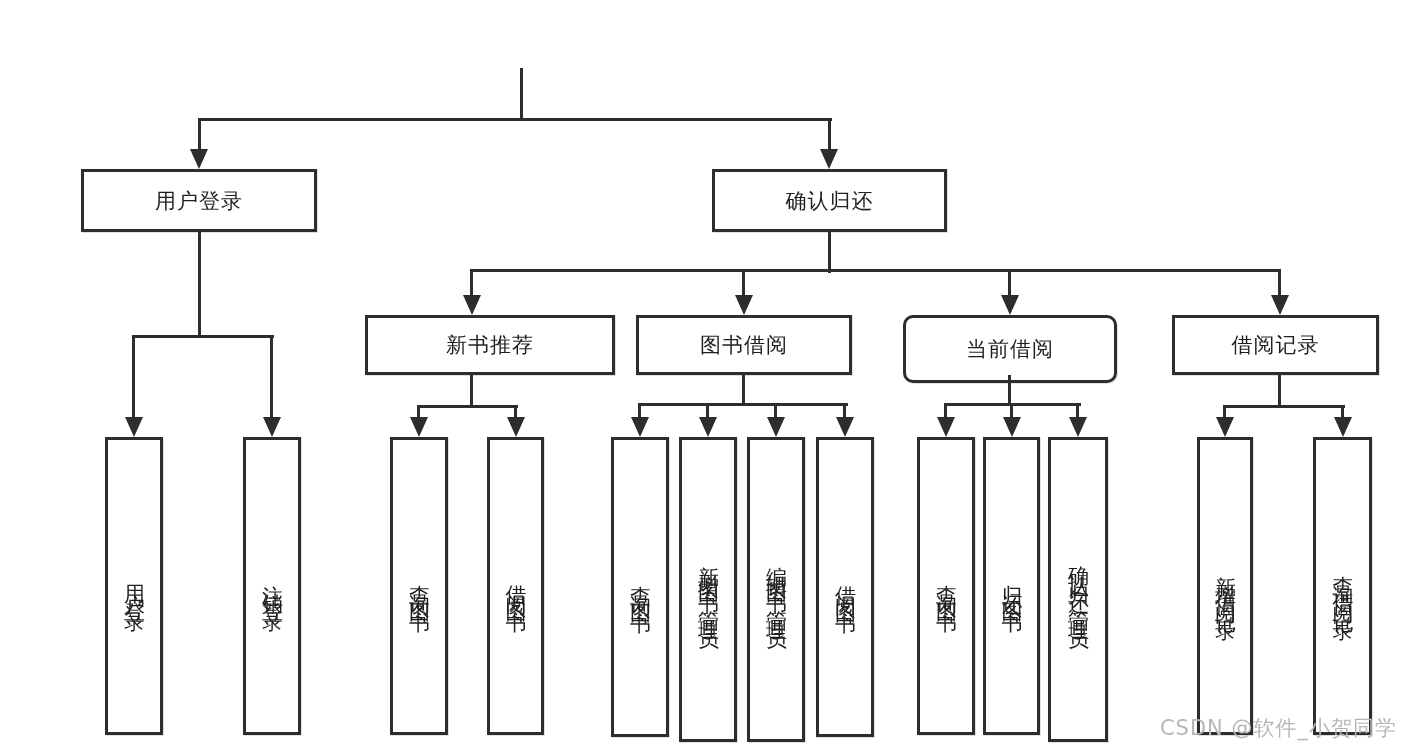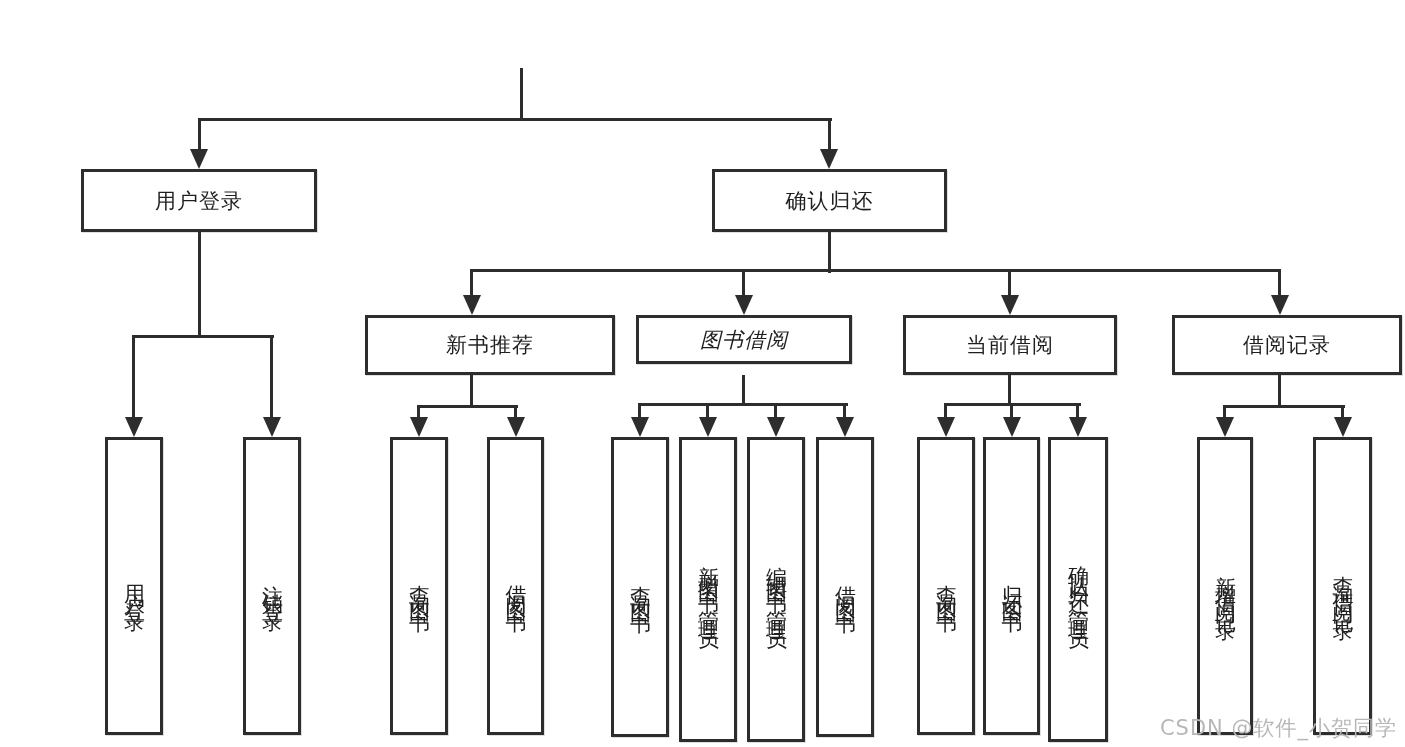--- a/index.html
+++ b/index.html
@@ -82,27 +82,27 @@
   <div class="vline" style="left:1008px;top:269px;height:28px;"></div>
   <div class="vline" style="left:1278px;top:269px;height:28px;"></div>
   <div class="arrow" style="left:463px;top:295px;"></div>
   <div class="arrow" style="left:735px;top:295px;"></div>
   <div class="arrow" style="left:1001px;top:295px;"></div>
   <div class="arrow" style="left:1271px;top:295px;"></div>
 
   <div class="box" style="left:365px;top:315px;width:250px;height:60px;">
     <span>新书推荐</span>
   </div>
-  <div class="box" style="left:636px;top:315px;width:216px;height:49px;font-style:italic;">
+  <div class="box" style="left:636px;top:315px;width:216px;height:60px;">
     <span>图书借阅</span>
   </div>
-  <div class="box" style="left:903px;top:315px;width:214px;height:60px;">
+  <div class="box" style="left:903px;top:315px;width:214px;height:68px;border-radius:10px;">
     <span>当前借阅</span>
   </div>
-  <div class="box" style="left:1172px;top:315px;width:230px;height:60px;">
+  <div class="box" style="left:1172px;top:315px;width:207px;height:60px;">
     <span>借阅记录</span>
   </div>
 
   <div class="vline" style="left:470px;top:375px;height:33px;"></div>
   <div class="hline" style="left:417px;top:405px;width:101px;"></div>
   <div class="vline" style="left:417px;top:405px;height:14px;"></div>
   <div class="vline" style="left:514px;top:405px;height:14px;"></div>
   <div class="arrow" style="left:410px;top:417px;"></div>
   <div class="arrow" style="left:507px;top:417px;"></div>
 

